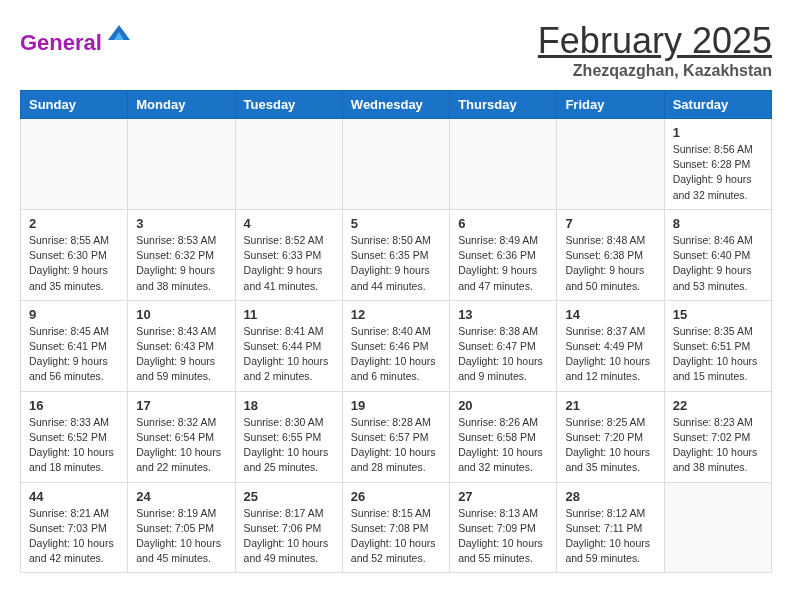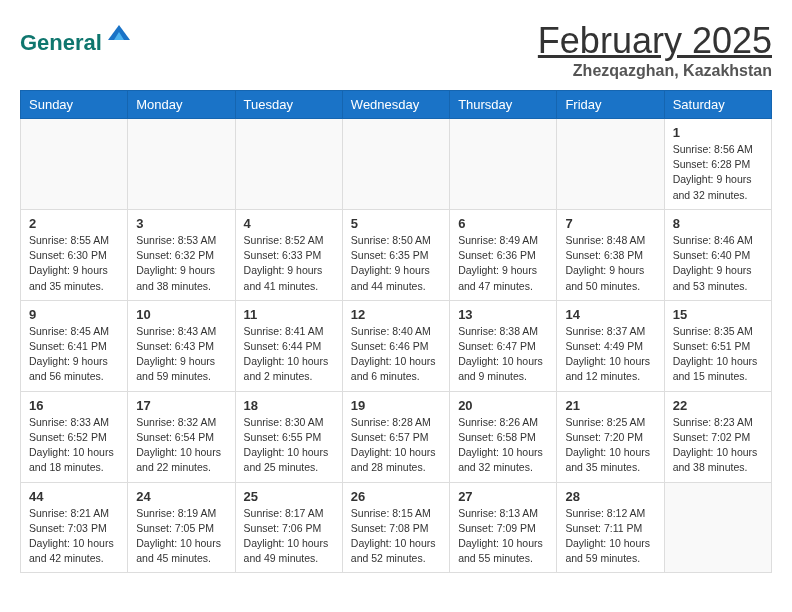--- a/index.html
+++ b/index.html
@@ -18,21 +18,21 @@
     }
     .logo {
       display: flex;
       align-items: center;
     }
     .logo-text {
       font-size: 22px;
       font-weight: bold;
       line-height: 1.1;
     }
-    .logo-general { color: #0f766e; }
+    .logo-general { color: #a21caf; }
     .logo-blue { color: #1a5fa8; }
     .logo-icon {
       width: 30px;
       height: 30px;
       margin-left: 2px;
     }
     .title-block {
       text-align: right;
     }
     .month-title {
@@ -50,21 +50,21 @@
       width: 100%;
       border-collapse: collapse;
       border: 1px solid #ccc;
     }
     .calendar th {
       background-color: #1a73c7;
       color: #fff;
       text-align: left;
       padding: 6px 8px;
       font-size: 13px;
-      font-weight: normal;
+      font-weight: bold;
       border: 1px solid #1565b0;
     }
     .calendar td {
       vertical-align: top;
       padding: 6px 8px;
       border: 1px solid #ddd;
       width: 107px;
       min-height: 80px;
       font-size: 11px;
       color: #333;

